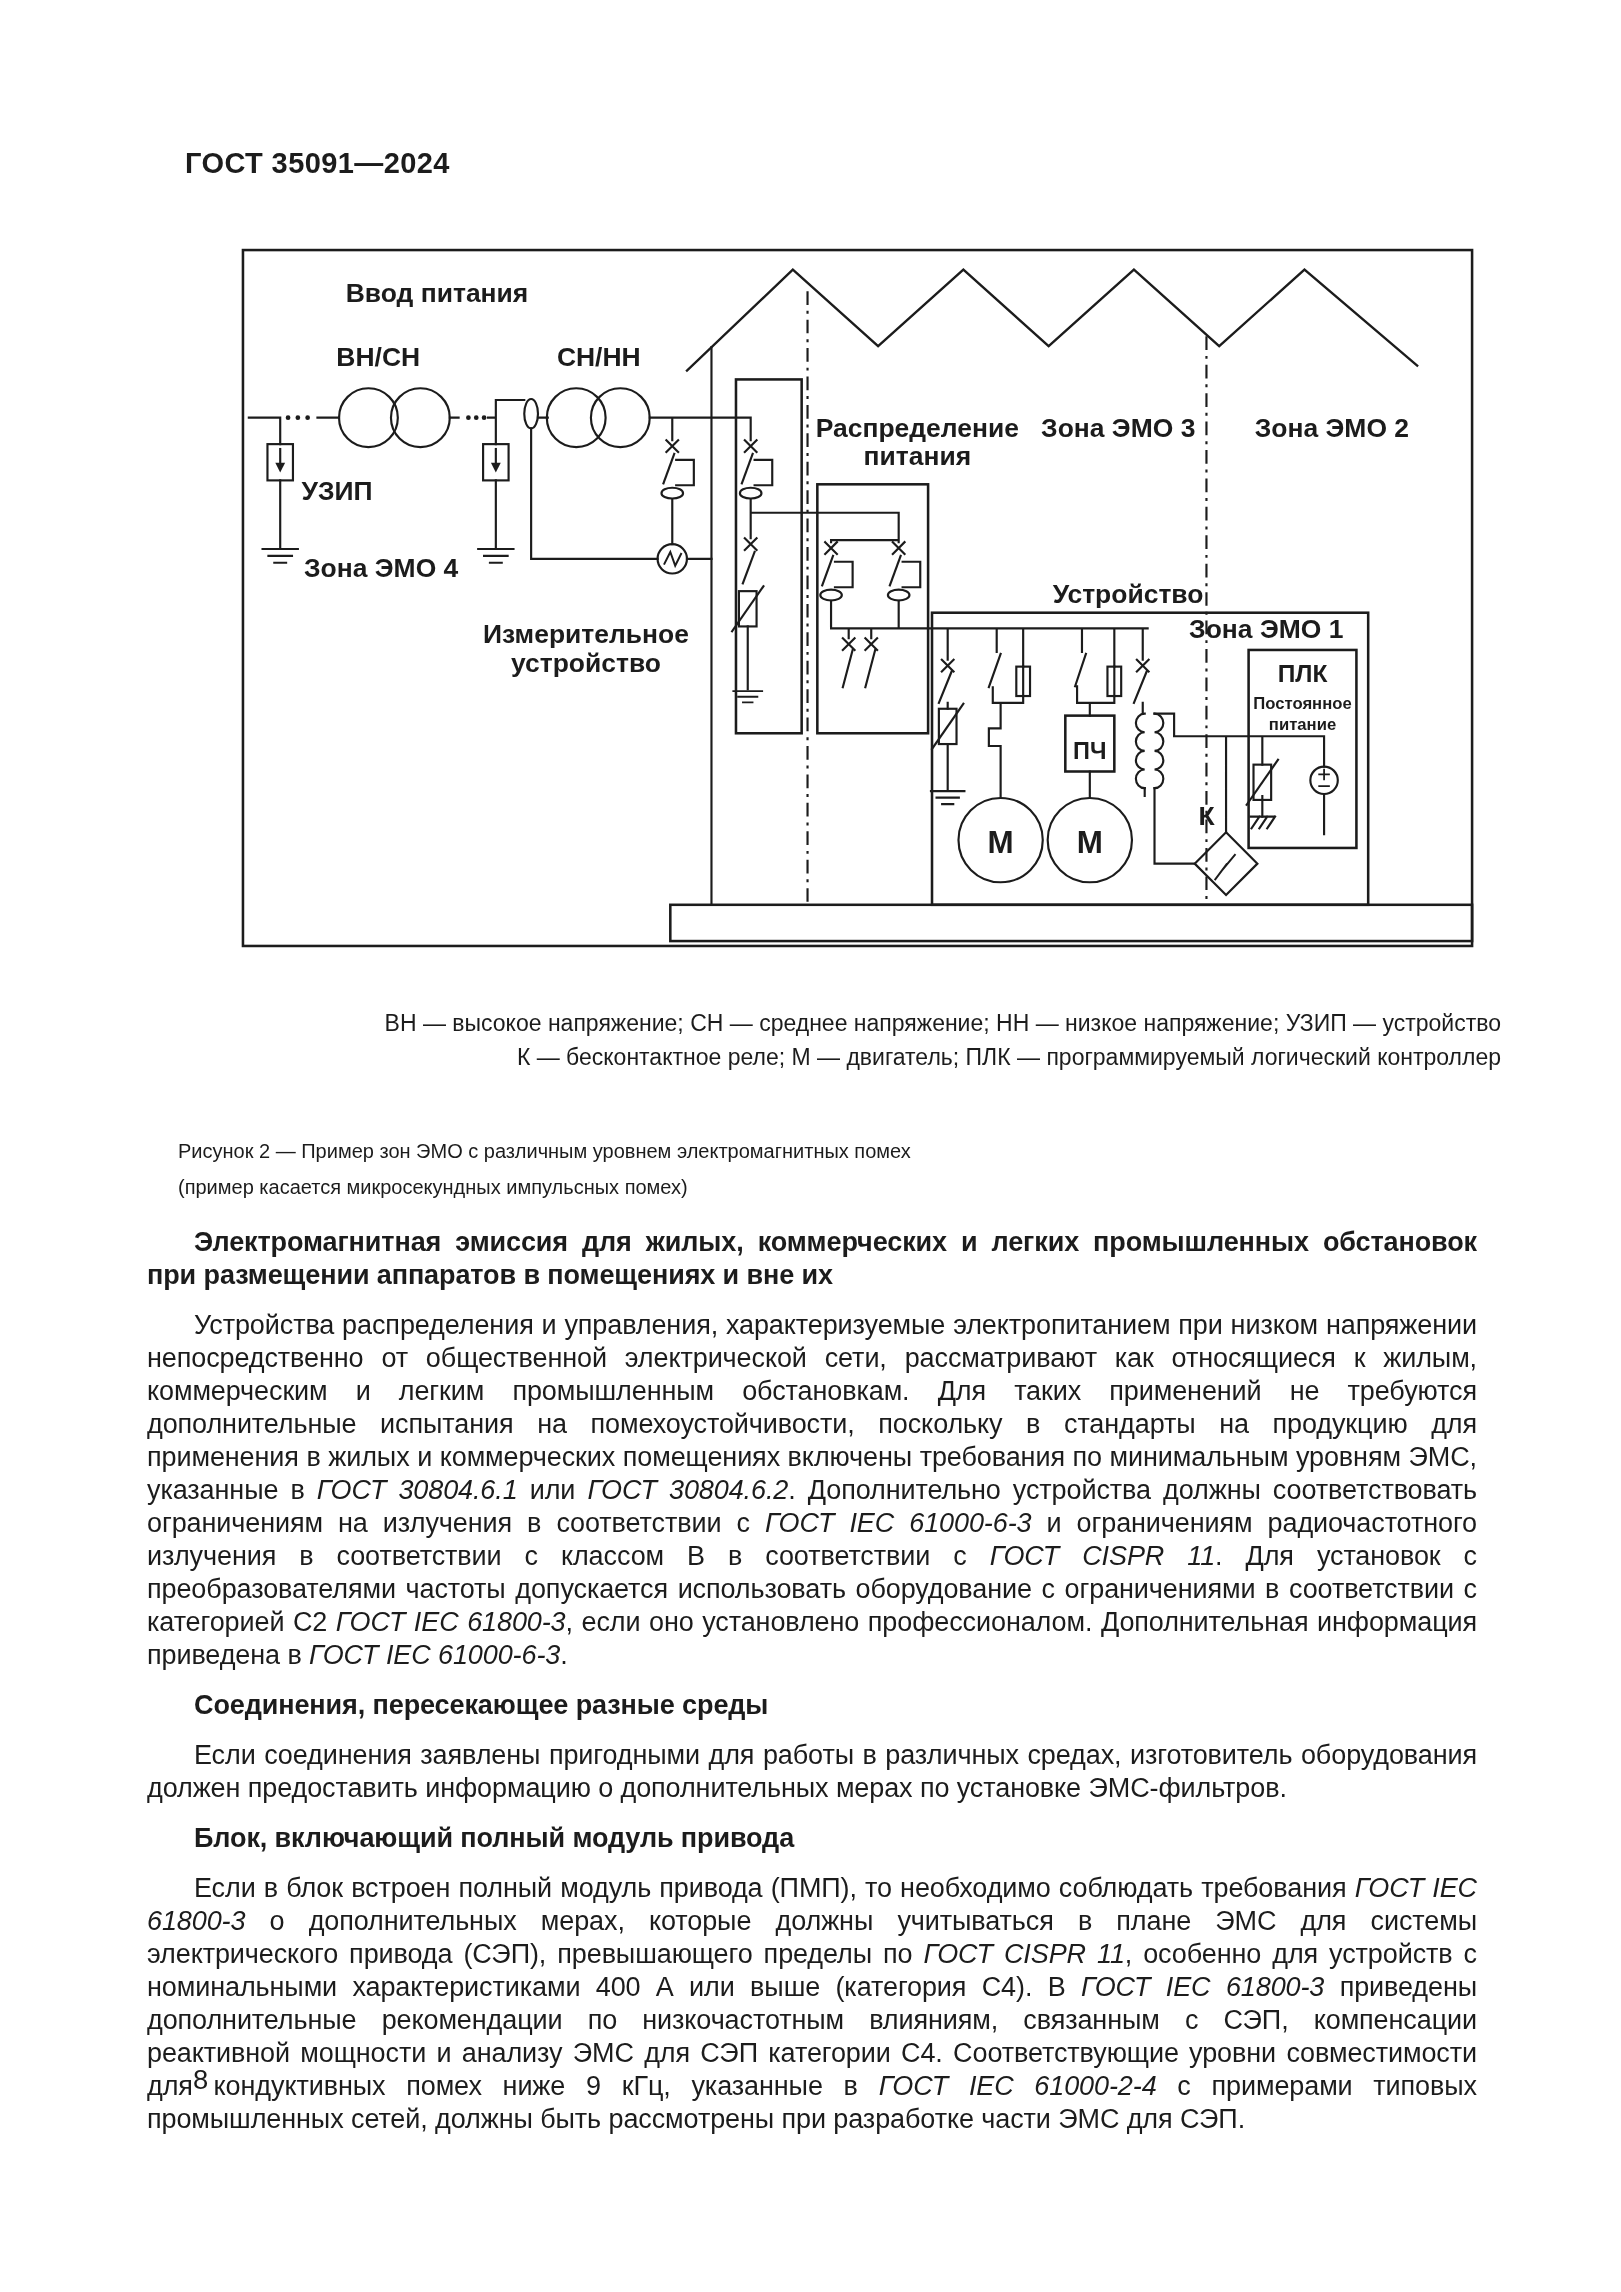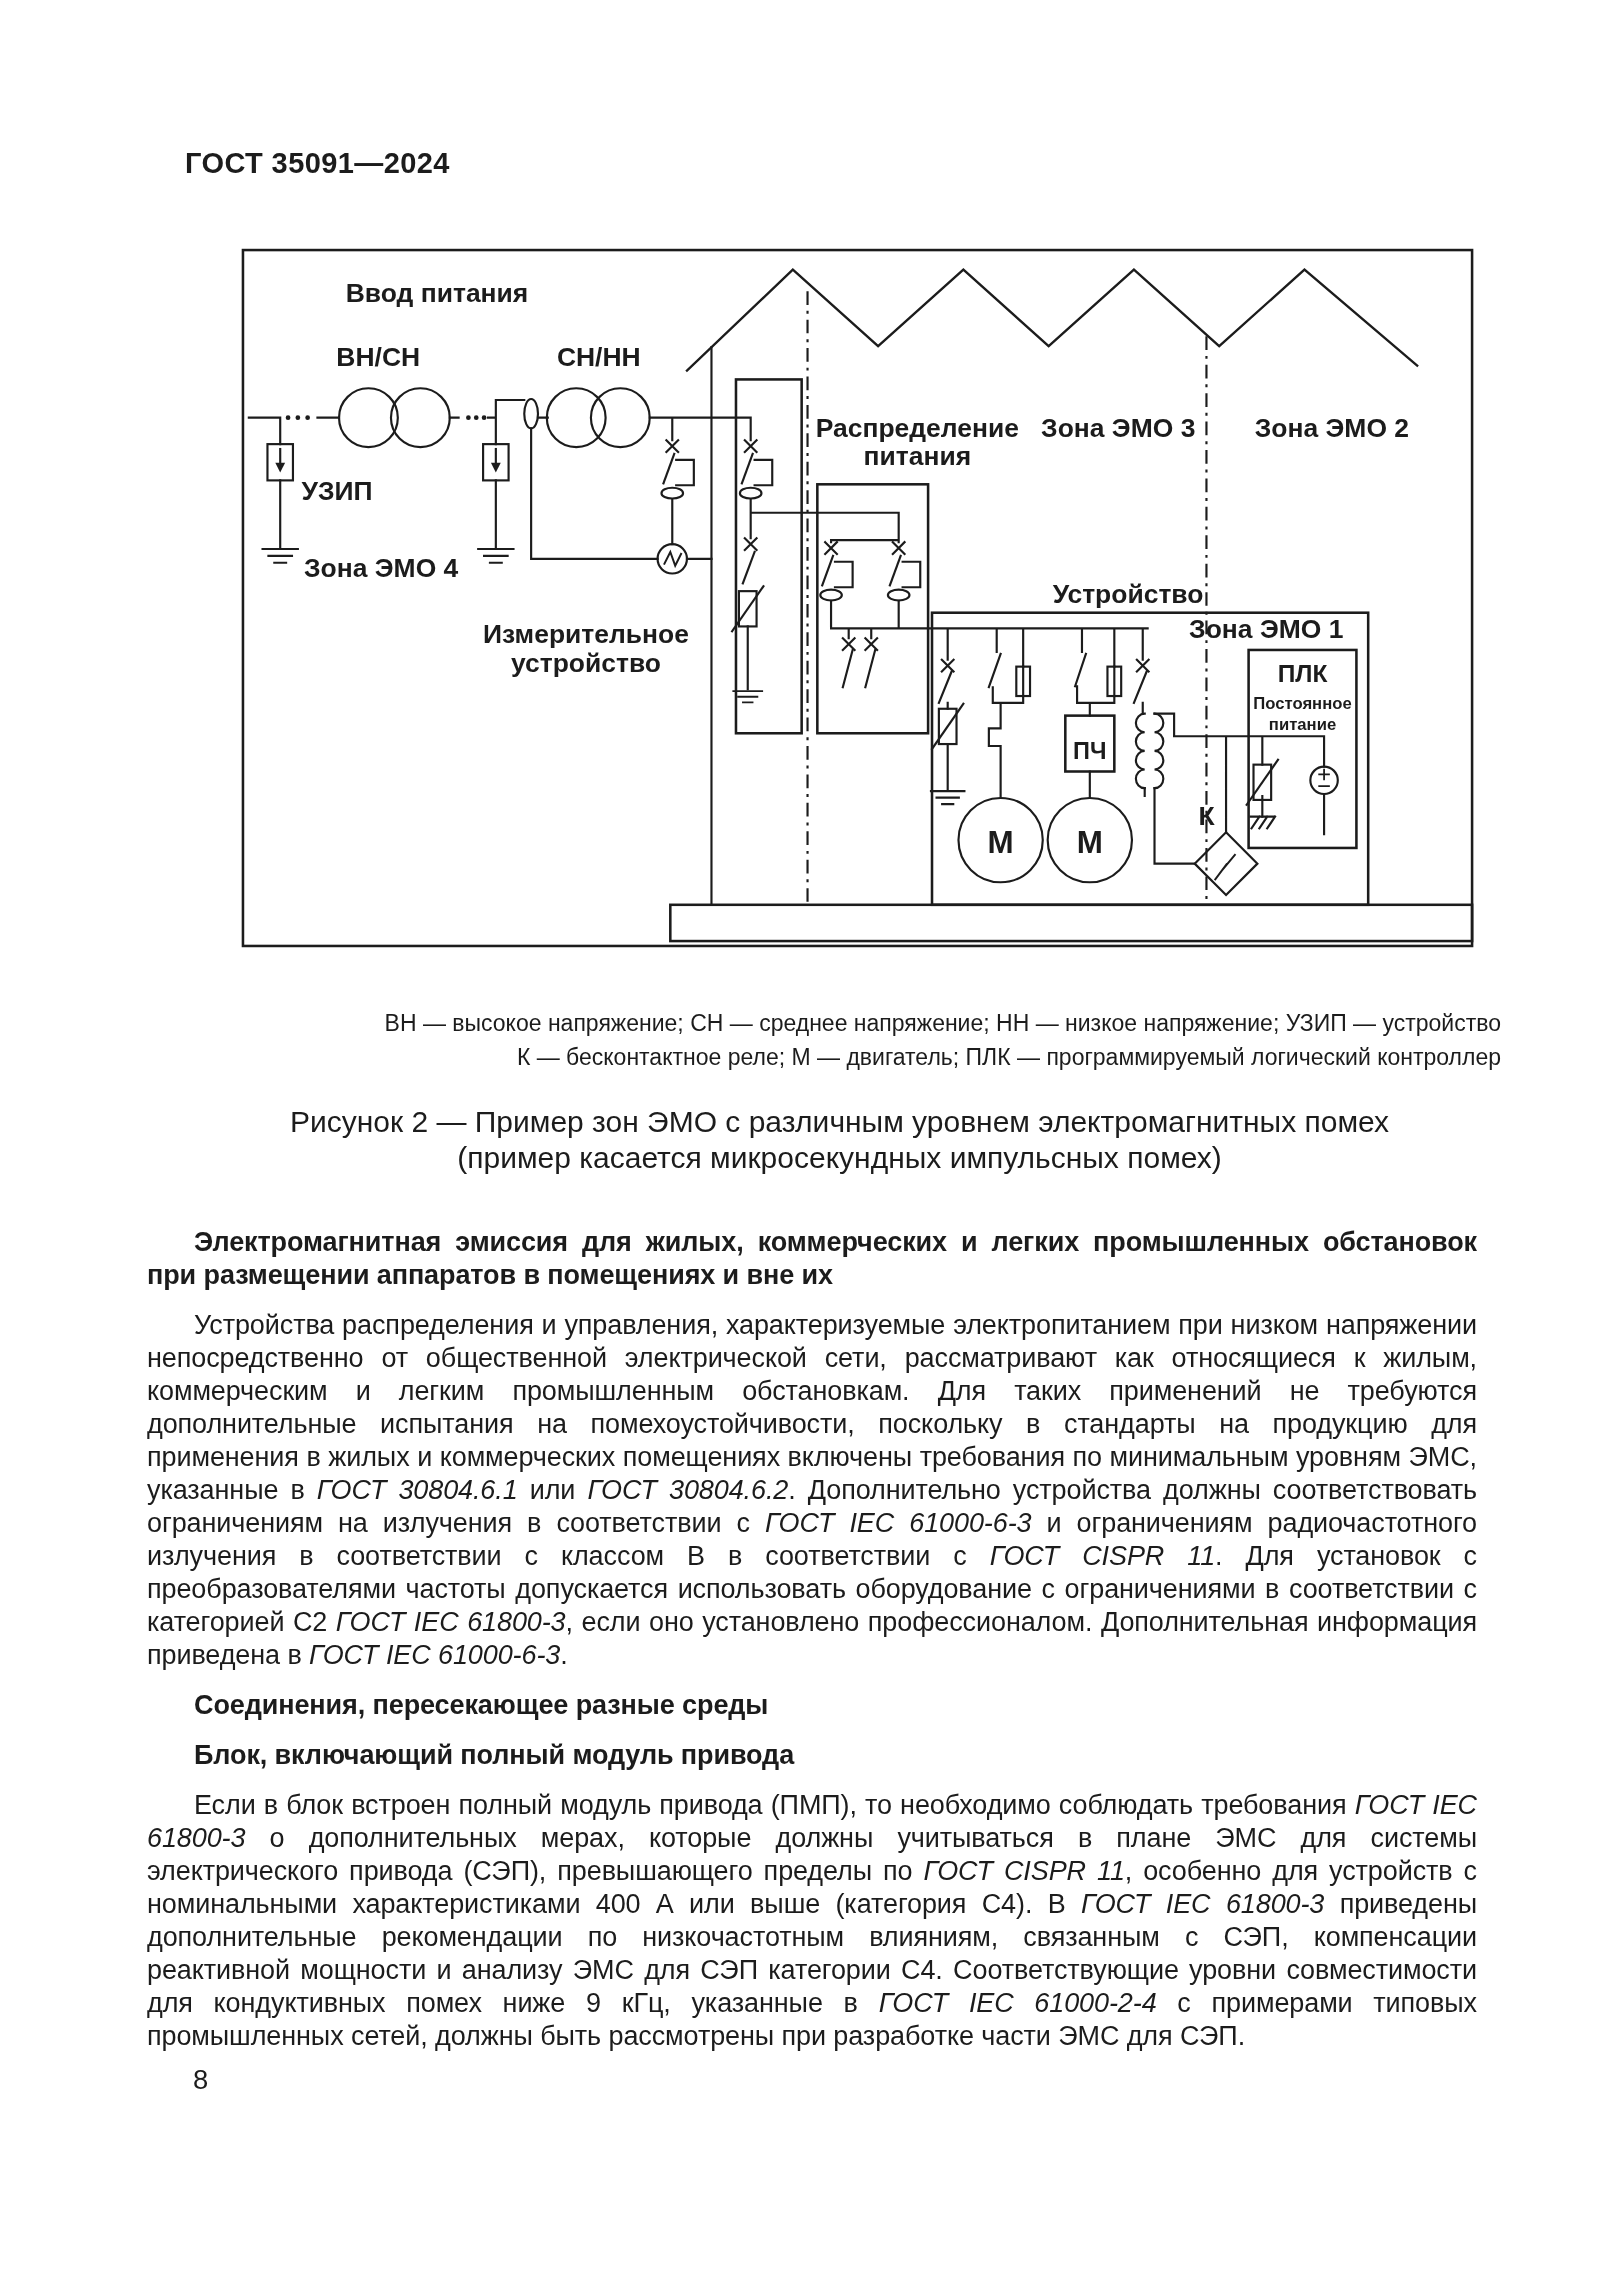--- a/index.html
+++ b/index.html
@@ -7,21 +7,21 @@
        font-family:"Liberation Sans",sans-serif;color:#1c1c1c;overflow:hidden}
   .abs{position:absolute}
   #hdr{left:185px;top:147px;font-size:29px;font-weight:bold;letter-spacing:0.4px}
   #fig{left:241px;top:248px;width:1235px;height:701px}
   svg text{font-family:"Liberation Sans",sans-serif;font-weight:bold;fill:#1c1c1c}
   svg .ln{stroke:#1c1c1c;stroke-width:2.2;fill:none;stroke-linecap:square}
   svg .bx{stroke:#1c1c1c;stroke-width:2.6;fill:none}
   svg .dd{stroke:#1c1c1c;stroke-width:2.2;fill:none;stroke-dasharray:14 6 3 6}
   svg .fil{fill:#1c1c1c;stroke:none}
   .legend{left:178px;top:1006px;width:1323px;text-align:right;font-size:23px;line-height:34px}
-  .capt{left:178px;top:1104px;width:1323px;text-align:center;font-size:30px;line-height:36px}
+  .capt{left:178px;top:1133px;width:1323px;text-align:left;font-size:20px;line-height:36px}
   .bodytxt{left:130px;top:1209px;width:1364px;font-size:27px;line-height:33px;
            text-align:justify;letter-spacing:-0.1px}
   .block{text-indent:47px;margin:17px}
   .head{font-weight:bold}
   .it{font-style:italic}
   #pgnum{left:193px;top:2064px;font-size:27.4px}
 </style>
 </head>
 <body>
 
@@ -194,18 +194,19 @@
 
 <div class="abs capt">
   <div>Рисунок 2 — Пример зон ЭМО с различным уровнем электромагнитных помех</div>
   <div>(пример касается микросекундных импульсных помех)</div>
 </div>
 
 <div class="abs bodytxt">
   <p class="block head"><span>Электромагнитная эмиссия для жилых, коммерческих и легких промышленных обстановок при размещении аппаратов в помещениях и вне их</span></p>
   <p class="block"><span>Устройства распределения и управления, характеризуемые электропитанием при низком напряжении непосредственно от общественной электрической сети, рассматривают как относящиеся к жилым, коммерческим и легким промышленным обстановкам. Для таких применений не требуются дополнительные испытания на помехоустойчивости, поскольку в стандарты на продукцию для применения в жилых и коммерческих помещениях включены требования по минимальным уровням ЭМС, указанные в </span><span class="it">ГОСТ 30804.6.1</span><span> или </span><span class="it">ГОСТ 30804.6.2</span><span>. Дополнительно устройства должны соответствовать ограничениям на излучения в соответствии с </span><span class="it">ГОСТ IEC 61000-6-3</span><span> и ограничениям радиочастотного излучения в соответствии с классом B в соответствии с </span><span class="it">ГОСТ CISPR 11</span><span>. Для установок с преобразователями частоты допускается использовать оборудование с ограничениями в соответствии с категорией С2 </span><span class="it">ГОСТ IEC 61800-3</span><span>, если оно установлено профессионалом. Дополнительная информация приведена в </span><span class="it">ГОСТ IEC 61000-6-3</span><span>.</span></p>
   <p class="block head"><span>Соединения, пересекающее разные среды</span></p>
+  <p class="block"><span>Если соединения заявлены пригодными для работы в различных средах, изготовитель оборудования должен предоставить информацию о дополнительных мерах по установке ЭМС-фильтров.</span></p>
   <p class="block head"><span>Блок, включающий полный модуль привода</span></p>
   <p class="block"><span>Если в блок встроен полный модуль привода (ПМП), то необходимо соблюдать требования </span><span class="it">ГОСТ IEC 61800-3</span><span> о дополнительных мерах, которые должны учитываться в плане ЭМС для системы электрического привода (СЭП), превышающего пределы по </span><span class="it">ГОСТ CISPR 11</span><span>, особенно для устройств с номинальными характеристиками 400 А или выше (категория С4). В </span><span class="it">ГОСТ IEC 61800-3</span><span> приведены дополнительные рекомендации по низкочастотным влияниям, связанным с СЭП, компенсации реактивной мощности и анализу ЭМС для СЭП категории С4. Соответствующие уровни совместимости для кондуктивных помех ниже 9 кГц, указанные в </span><span class="it">ГОСТ IEC 61000-2-4</span><span> с примерами типовых промышленных сетей, должны быть рассмотрены при разработке части ЭМС для СЭП.</span></p>
 </div>
 
 <div id="pgnum" class="abs">8</div>
 
 
 </body></html>

